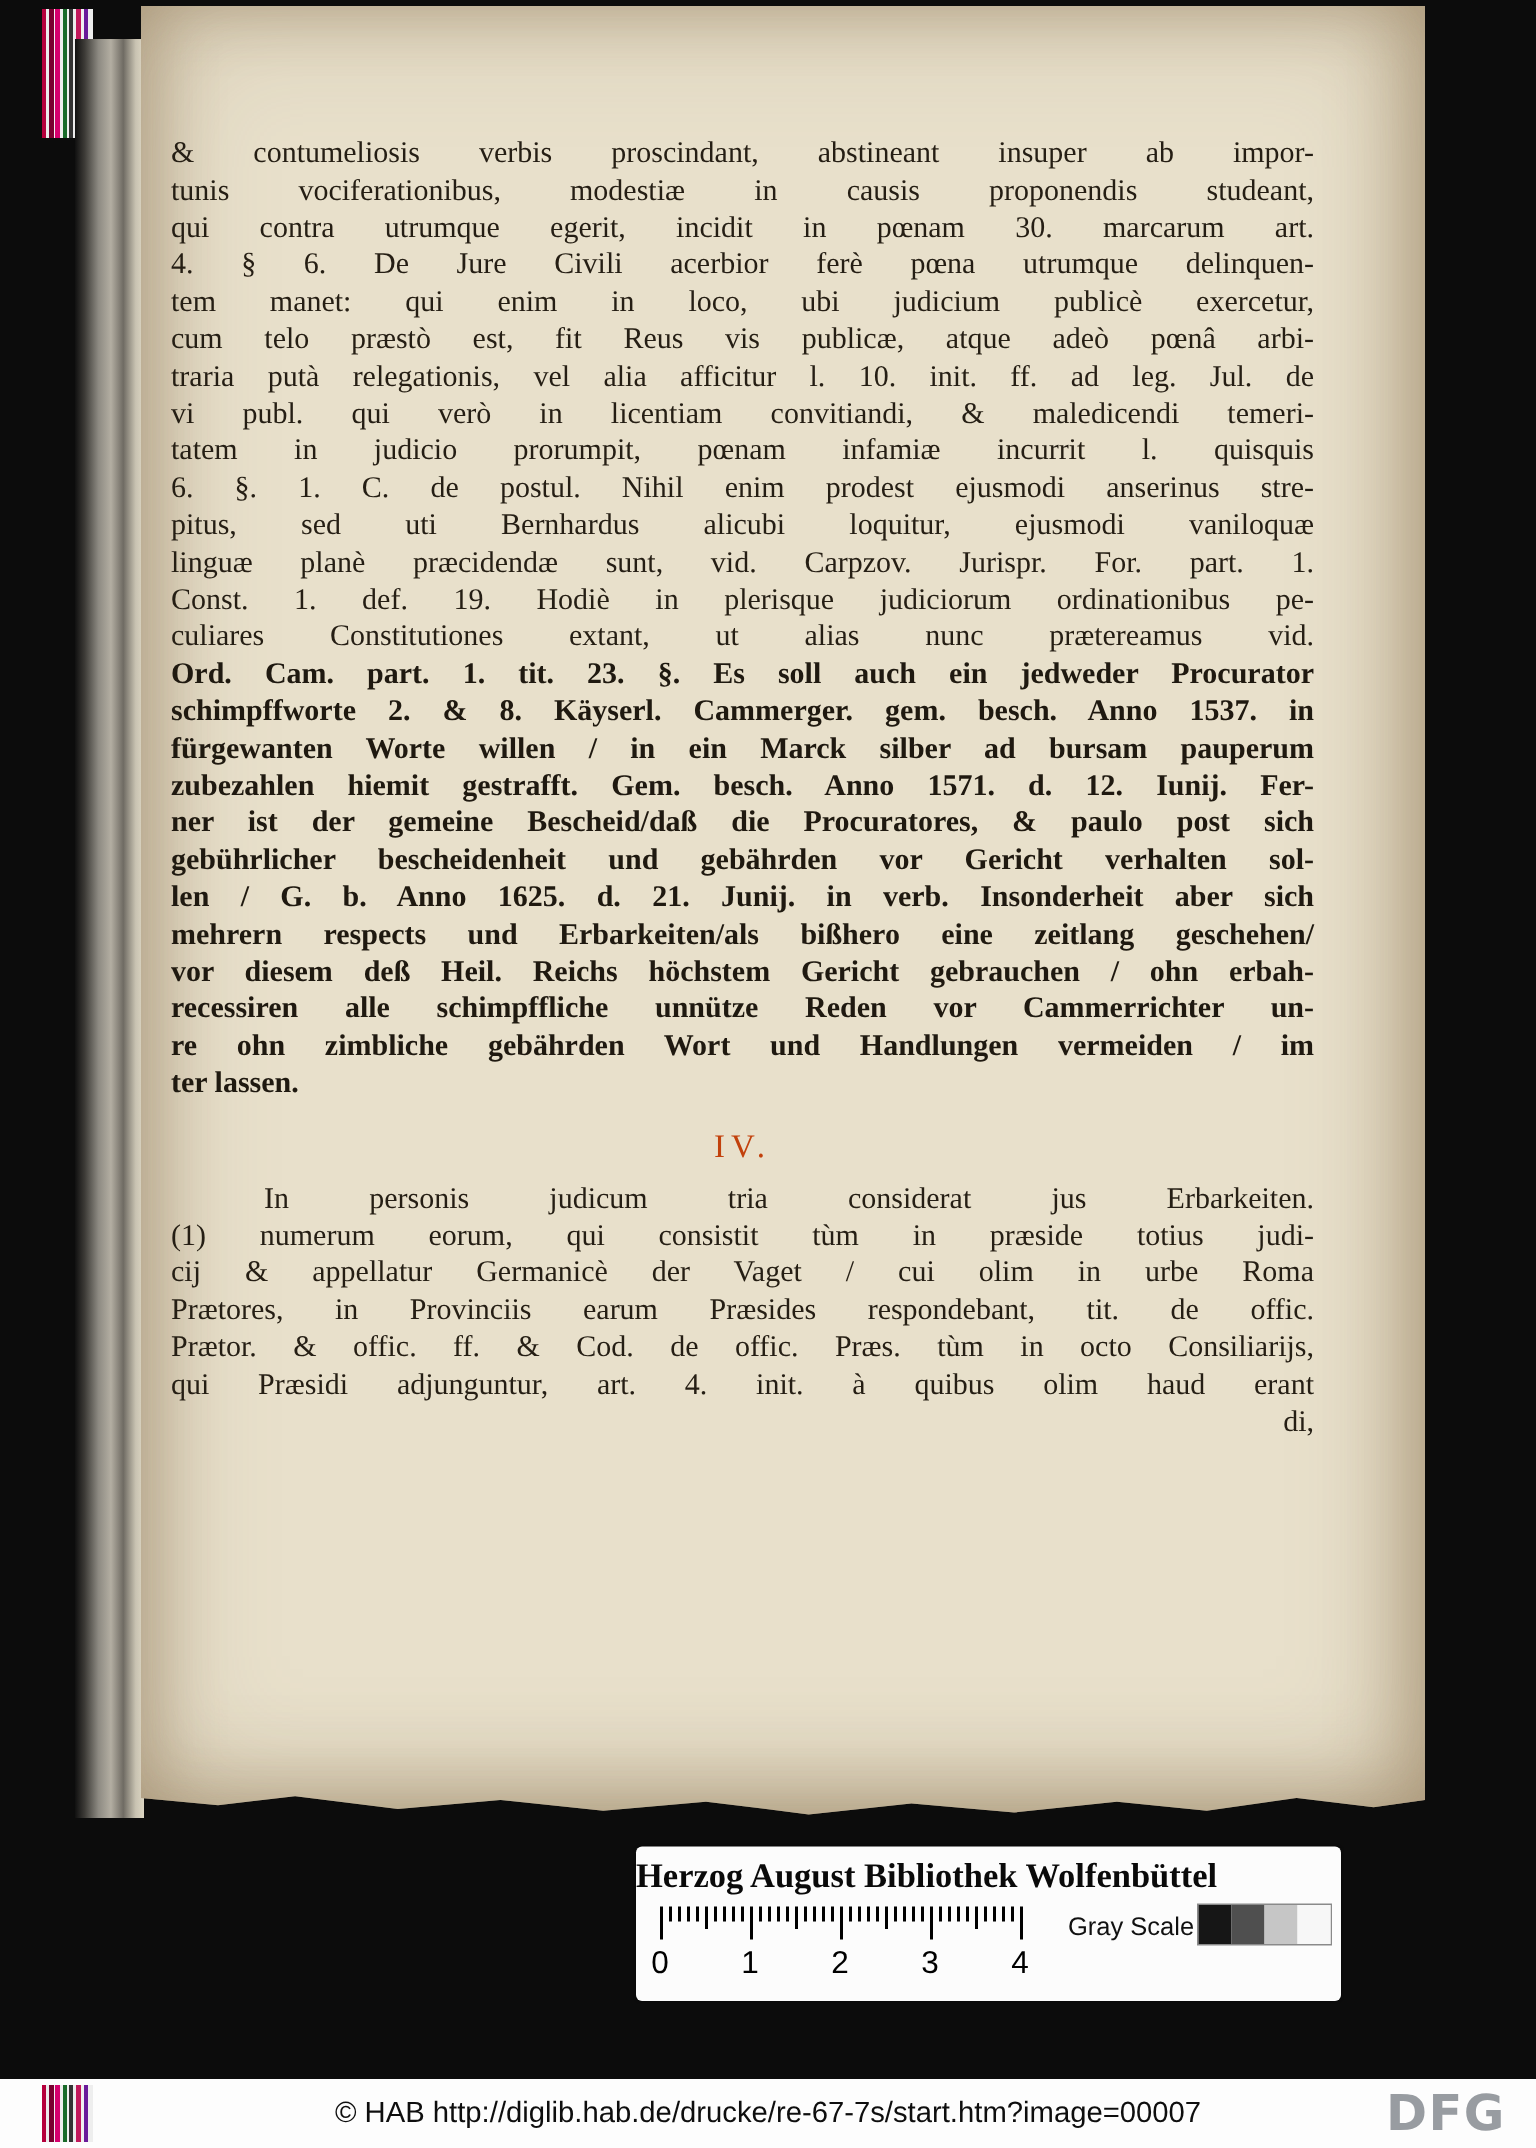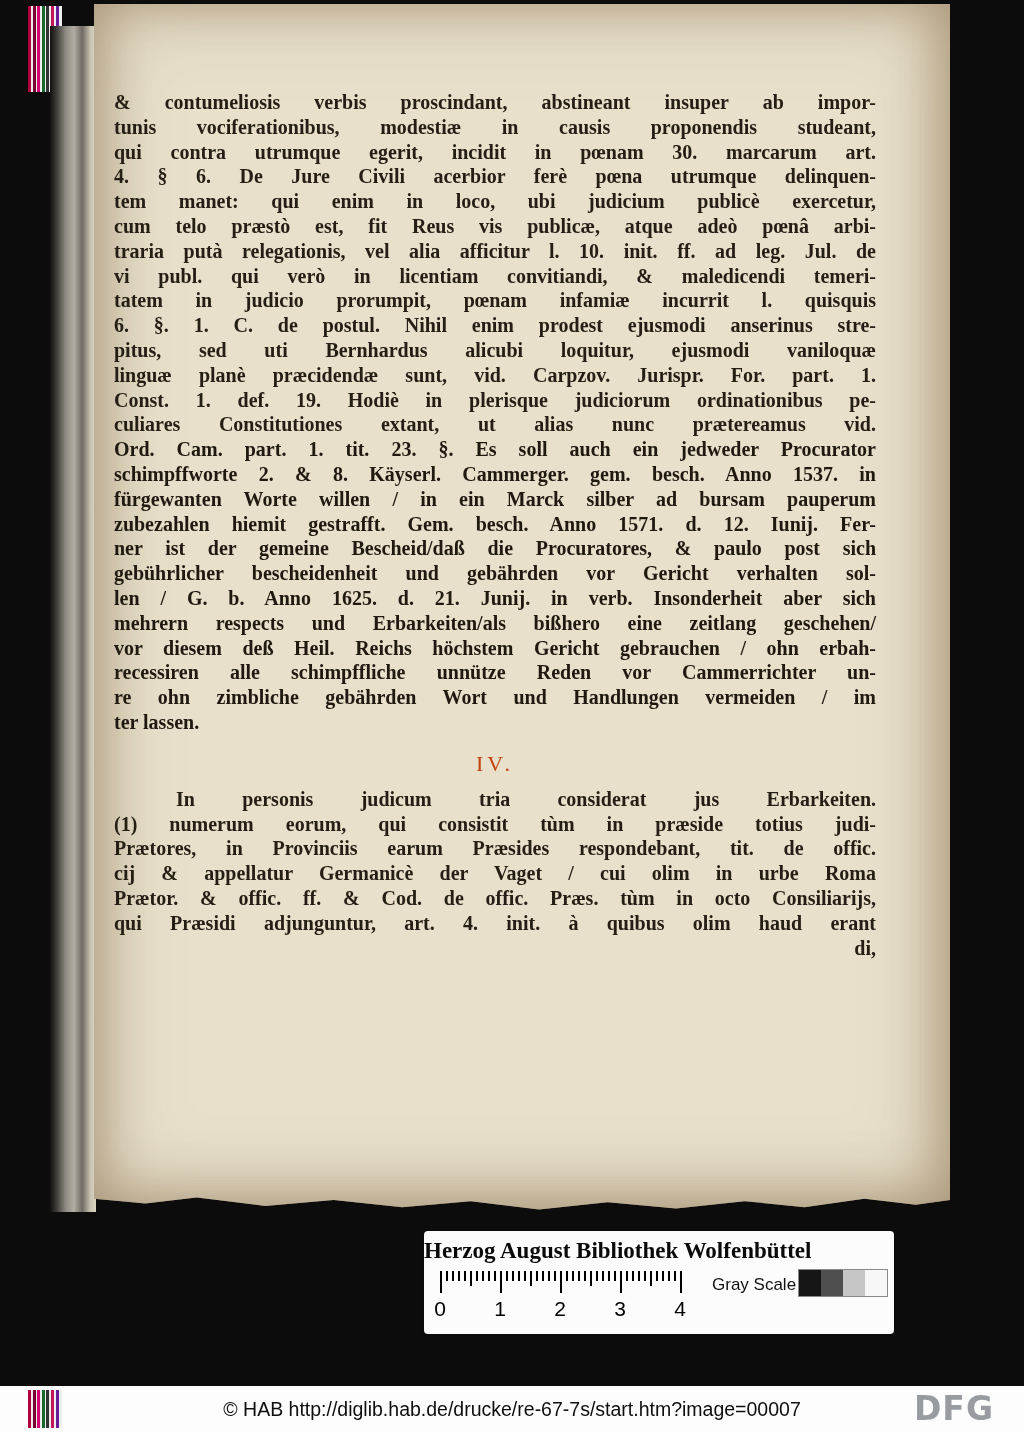--- a/index.html
+++ b/index.html
@@ -46,21 +46,20 @@
       28% 99.0%,20% 99.5%,12% 98.8%,6% 99.3%,0% 98.9%);
   }
   .text-block{
     position:absolute;left:20px;top:86px;width:762px;
     color:#251e14;
   }
   .tline{
     font-size:20px;line-height:24.8px;
     text-align:justify;text-align-last:justify;
     white-space:nowrap;
-    font-weight:bold;
   }
   .tline.fraktur{font-weight:700;color:#1f1910;}
   .tline.align-left{text-align-last:left;}
   .tline.align-right{text-align-last:right;white-space:normal;}
   .tline.indent{text-indent:62px;}
 
   .section-heading{
     text-align:center;
     font-size:22px;letter-spacing:4px;
     margin:16px 0 10px 0;
@@ -103,21 +102,21 @@
   .footer{
     position:absolute;left:0;bottom:0;width:1024px;height:46px;
     background:#fdfdfd;
   }
   .copyright{
     position:absolute;left:50%;top:50%;transform:translate(-50%,-50%);
     font-family:"Liberation Sans", sans-serif;
     font-size:19.5px;color:#0e0e0e;white-space:nowrap;
   }
   .dfg{
-    position:absolute;right:30px;top:3px;
+    position:absolute;right:20px;top:3px;
     font-family:"DejaVu Sans", sans-serif;
     font-weight:700;font-size:33px;color:#989ca1;letter-spacing:1px;
   }
 </style>
 </head>
 <body>
 
 <div class="color-strip strip-top"></div>
 
 <div class="book-edge"></div>
@@ -149,22 +148,22 @@
         <div class="tline fraktur">mehrern respects und Erbarkeiten/als bißhero eine zeitlang geschehen/</div>
         <div class="tline fraktur">vor diesem deß Heil. Reichs höchstem Gericht gebrauchen / ohn erbah-</div>
         <div class="tline fraktur">recessiren alle schimpffliche unnütze Reden vor Cammerrichter un-</div>
         <div class="tline fraktur">re ohn zimbliche gebährden Wort und Handlungen vermeiden / im</div>
         <div class="tline fraktur align-left">ter lassen.</div>
       </div>
     <div class="section-heading">IV.</div>
     <div id="para2">
         <div class="tline roman indent">In personis  judicum tria considerat  jus Erbarkeiten.</div>
         <div class="tline roman">(1)  numerum eorum, qui consistit  tùm in præside totius judi-</div>
+        <div class="tline roman">cij &amp; appellatur Germanicè der Vaget / cui olim in urbe Roma</div>
         <div class="tline roman">Prætores, in Provinciis earum Præsides  respondebant, tit. de offic.</div>
-        <div class="tline roman">cij &amp; appellatur Germanicè der Vaget / cui olim in urbe Roma</div>
         <div class="tline roman">Prætor. &amp; offic. ff. &amp; Cod. de offic. Præs. tùm in octo Consiliarijs,</div>
         <div class="tline roman">qui Præsidi  adjunguntur, art. 4. init. à quibus olim haud erant</div>
         <div class="tline roman align-right">di,</div>
       </div>
   </div>
 </div>
 
 <div class="ruler-card">
   <div class="card-title">Herzog August Bibliothek Wolfenbüttel</div>
   <div class="ruler-ticks" id="ruler-ticks">

